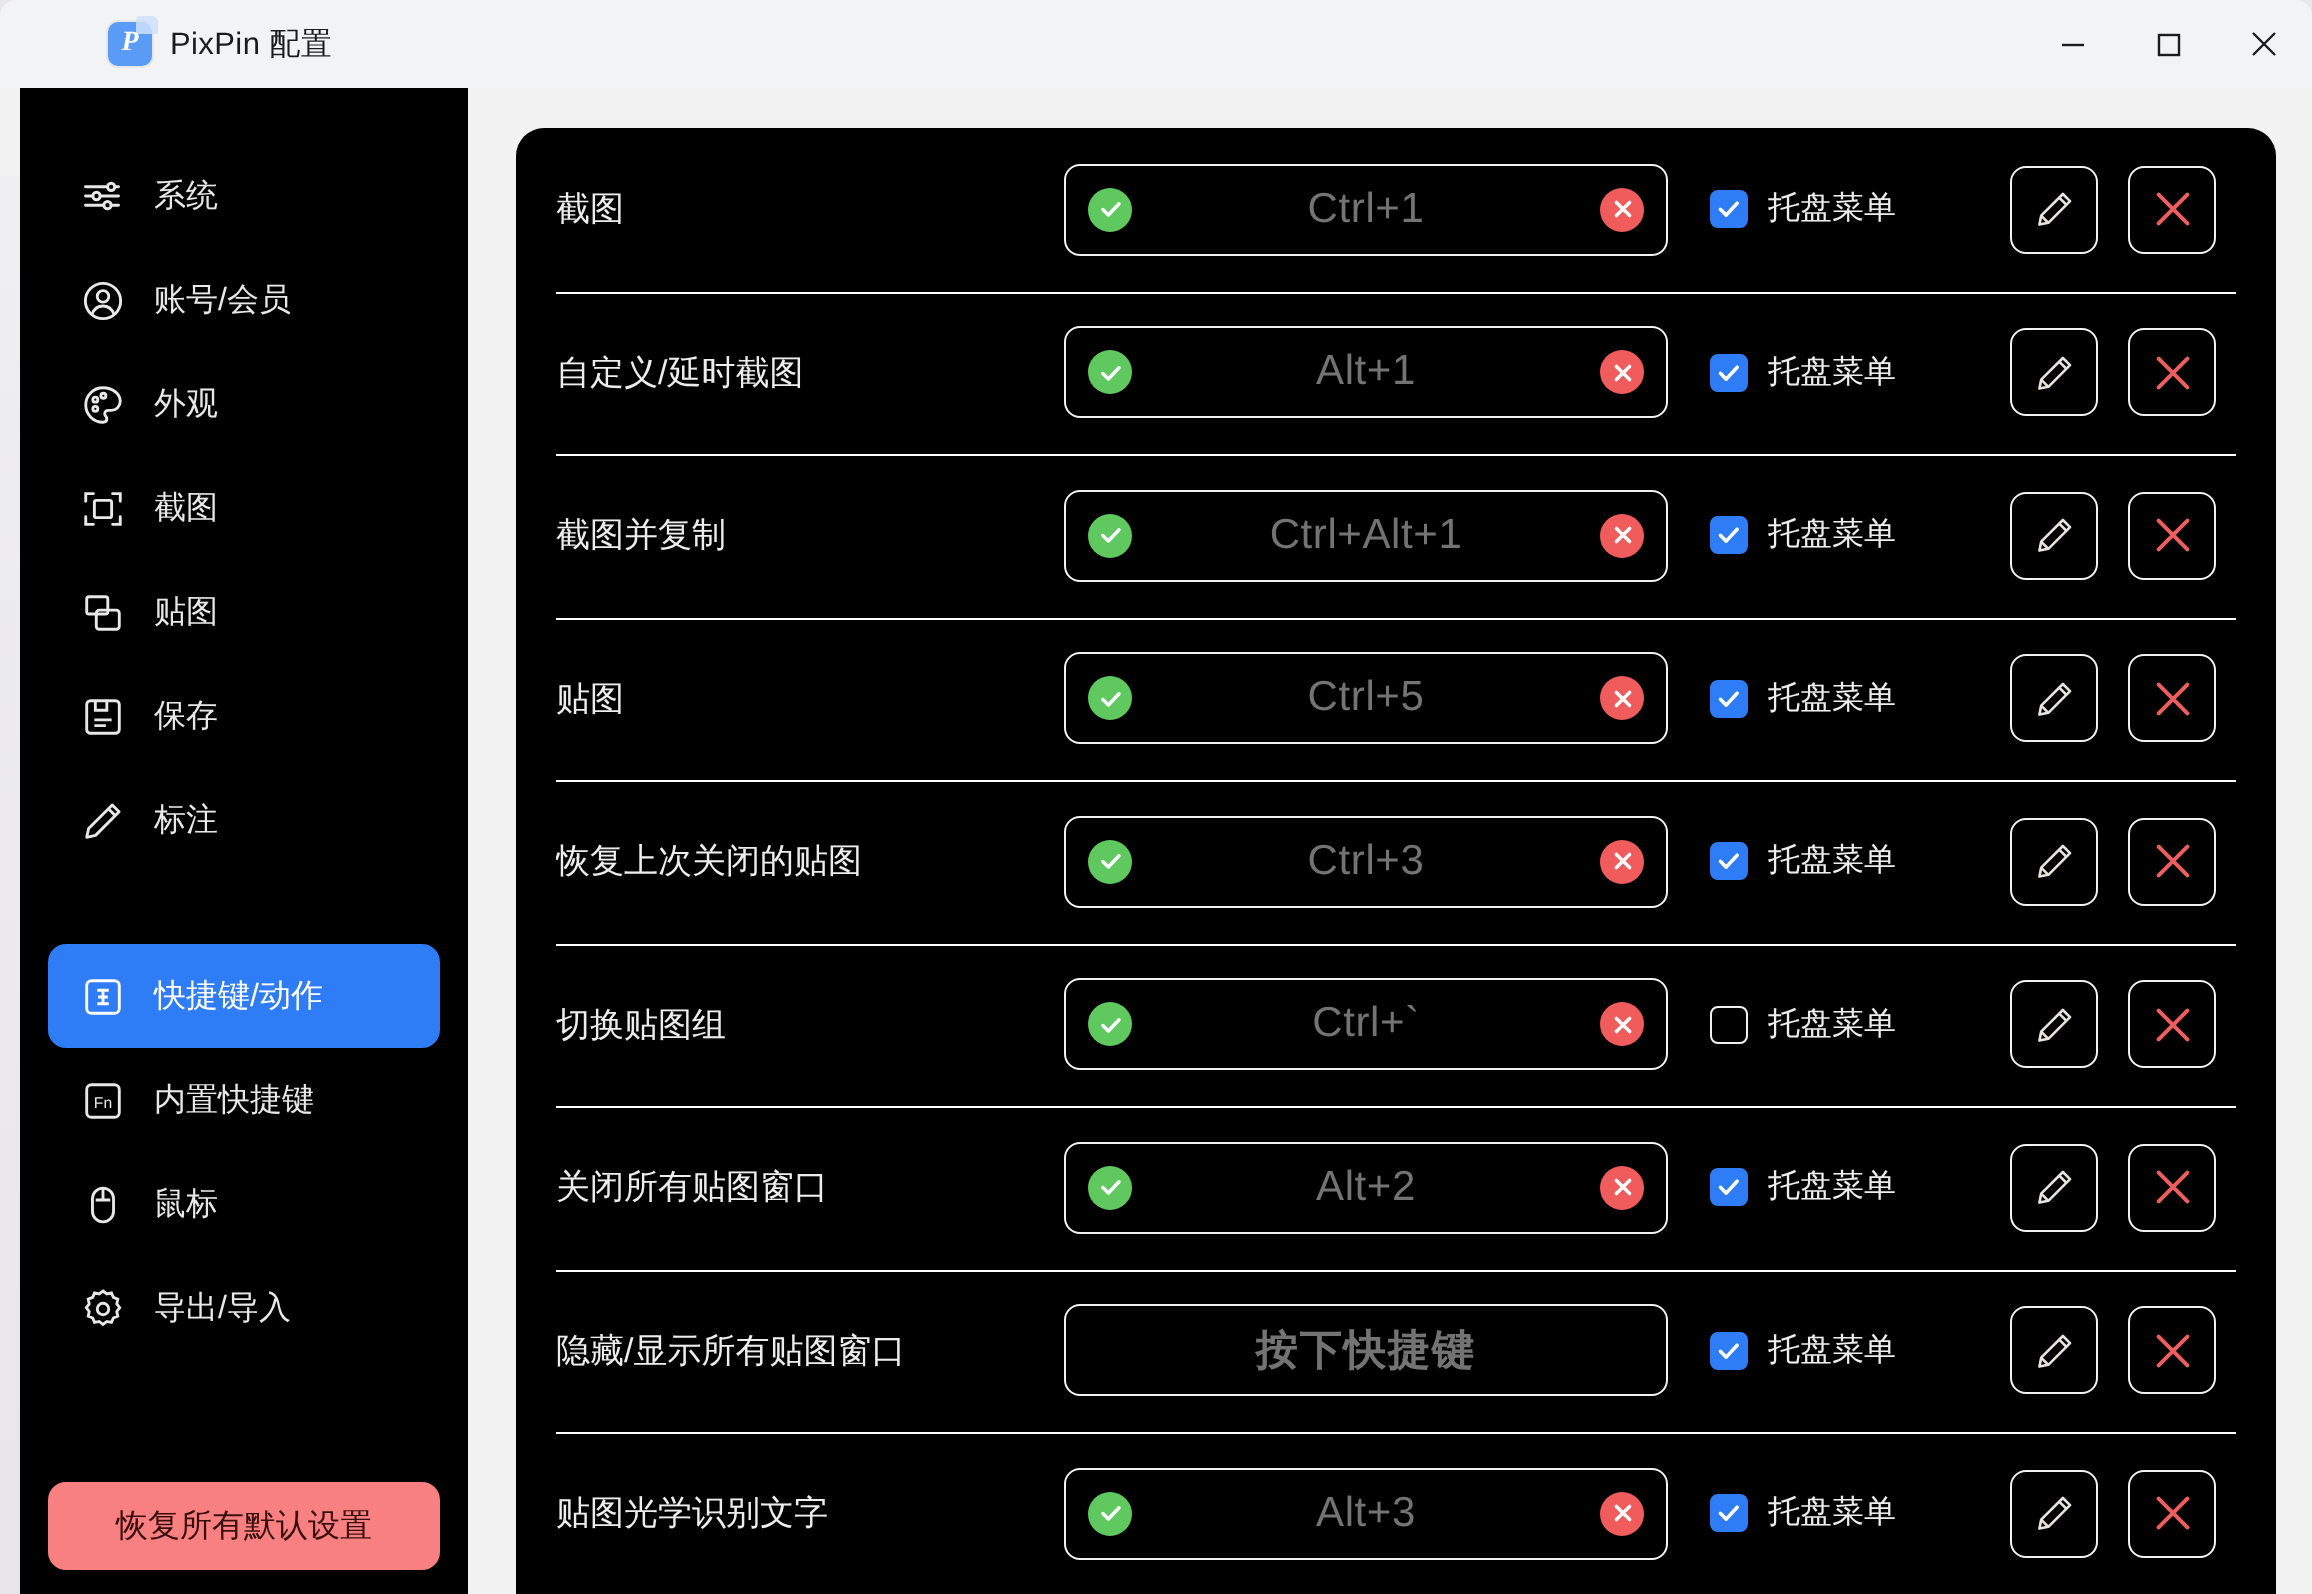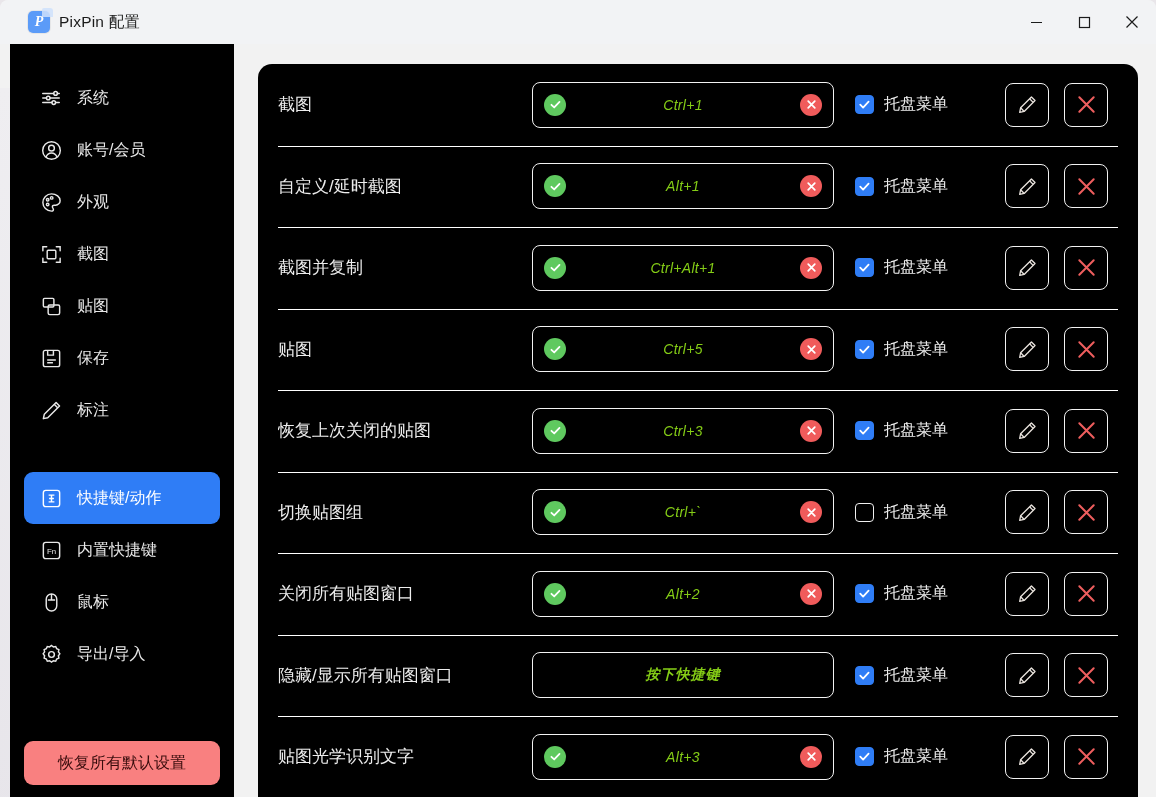--- a/index.html
+++ b/index.html
@@ -33,20 +33,21 @@
     background: #f2f3f5;
     display: flex;
     align-items: center;
     border-radius: 8px 8px 0 0;
   }
   .title-left {
     display: flex;
     align-items: center;
     gap: 9px;
     padding-left: 28px;
+    margin-left: 26px;
   }
   .app-logo {
     width: 22px; height: 22px;
     border-radius: 5px;
     background: #5b9bf8;
     position: relative;
     flex: 0 0 auto;
     box-shadow: 0 0 0 1px rgba(0,0,0,0.05);
   }
   .app-logo::after {
@@ -206,24 +207,23 @@
     border: 1.5px solid #f2f2f2;
     border-radius: 8px;
     background: #000000;
     display: flex;
     align-items: center;
     justify-content: center;
     position: relative;
     cursor: text;
   }
   .hotkey-text {
-    color: #84cc16;
-    font-size: 14px;
+    color: #737373;
+    font-size: 21px;
     letter-spacing: 0.3px;
-    font-style: italic;
   }
   .hotkey-field.empty .hotkey-text {
     font-weight: bold;
     letter-spacing: 1px;
   }
 
   .badge {
     position: absolute;
     width: 22px; height: 22px;
     border-radius: 50%;

